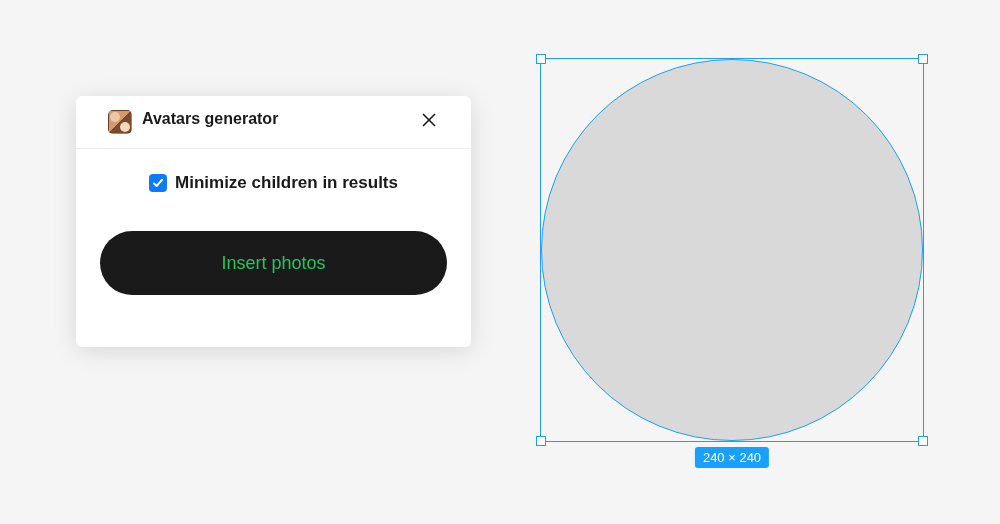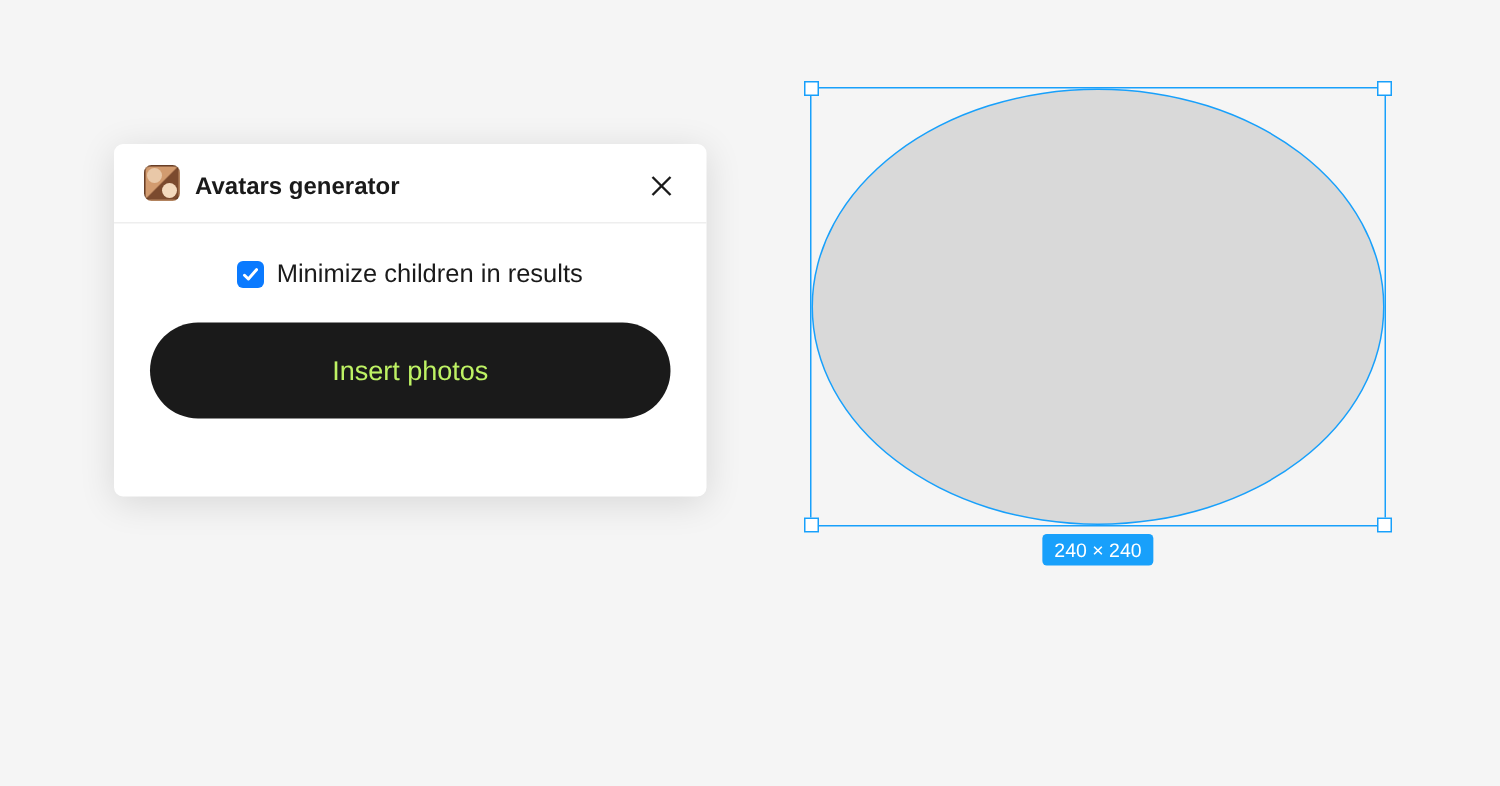--- a/index.html
+++ b/index.html
@@ -15,22 +15,22 @@
       position: absolute;
       left: 76px;
       top: 96px;
       width: 395px;
       background: #fff;
       border-radius: 6px;
       box-shadow: 0 4px 24px rgba(0,0,0,0.12);
     }
     .panel-header {
       display: flex;
-      align-items: flex-end;
-      padding: 14px 20px;
+      align-items: flex-start;
+      padding: 14px 32px;
       border-bottom: 1px solid #eee;
     }
     .plugin-icon {
       width: 24px;
       height: 24px;
       border-radius: 5px;
       margin-right: 10px;
       background: linear-gradient(135deg, #d29b6f 0%, #d29b6f 50%, #7b4a2e 50%, #7b4a2e 100%);
       border: 1px solid rgba(0,0,0,0.15);
       display: inline-block;
@@ -65,22 +65,23 @@
       align-items: center;
       justify-content: center;
     }
     .panel-body {
       padding: 24px 24px 24px 24px;
     }
     .checkbox-row {
       display: flex;
       align-items: center;
       justify-content: center;
-      margin-bottom: 22px;
+      margin-bottom: 38px;
       gap: 8px;
+      font-weight: bold;
     }
     .checkbox {
       width: 18px;
       height: 18px;
       background: #0a7aff;
       border-radius: 4px;
       display: flex;
       align-items: center;
       justify-content: center;
       cursor: pointer;
@@ -91,21 +92,21 @@
       height: 12px;
     }
     .checkbox-label {
       font-size: 17px;
       color: #1a1a1a;
     }
     .primary-btn {
       width: 100%;
       height: 64px;
       background: #1a1a1a;
-      color: #bef264;
+      color: #22c55e;
       border: none;
       border-radius: 32px;
       font-size: 18px;
       font-weight: 500;
       cursor: pointer;
       display: flex;
       align-items: center;
       justify-content: center;
       margin-bottom: 28px;
     }
@@ -139,21 +140,21 @@
       color: #111;
     }
     .canvas-area {
       position: absolute;
       left: 540px;
       top: 58px;
     }
     .selection-box {
       position: relative;
       width: 384px;
-      height: 293px;
+      height: 384px;
       border: 1.5px solid #18a0fb;
     }
     .selected-circle {
       width: 100%;
       height: 100%;
       border-radius: 50%;
       background: #d9d9d9;
       border: 1.5px solid #18a0fb;
       box-sizing: border-box;
     }

